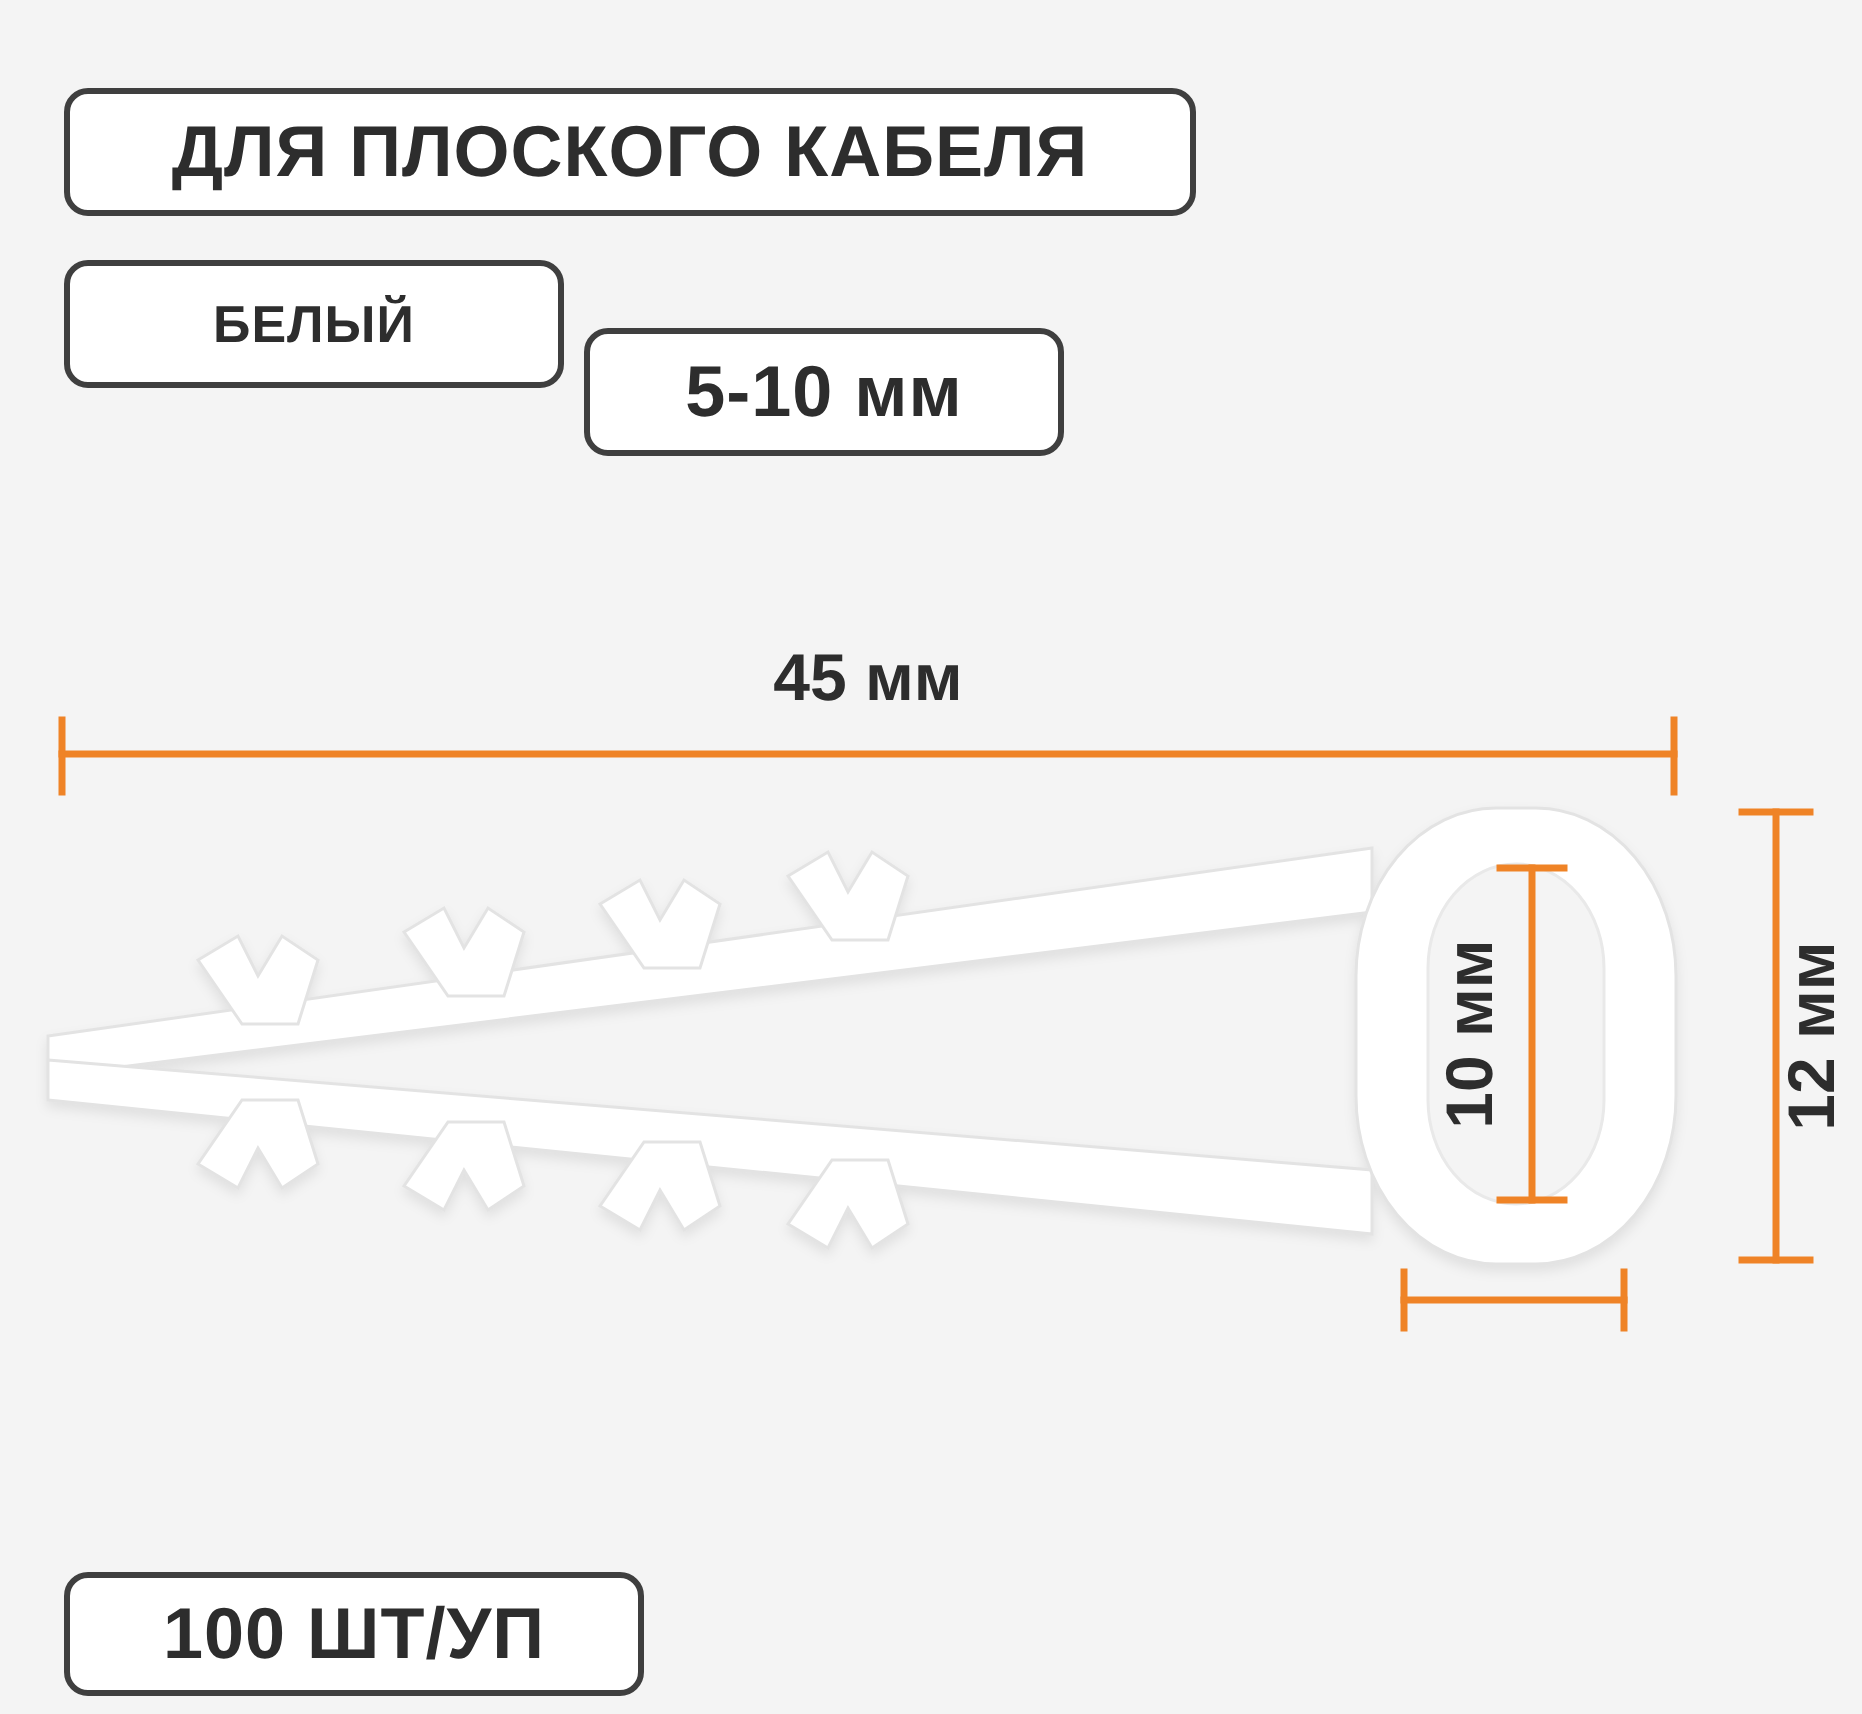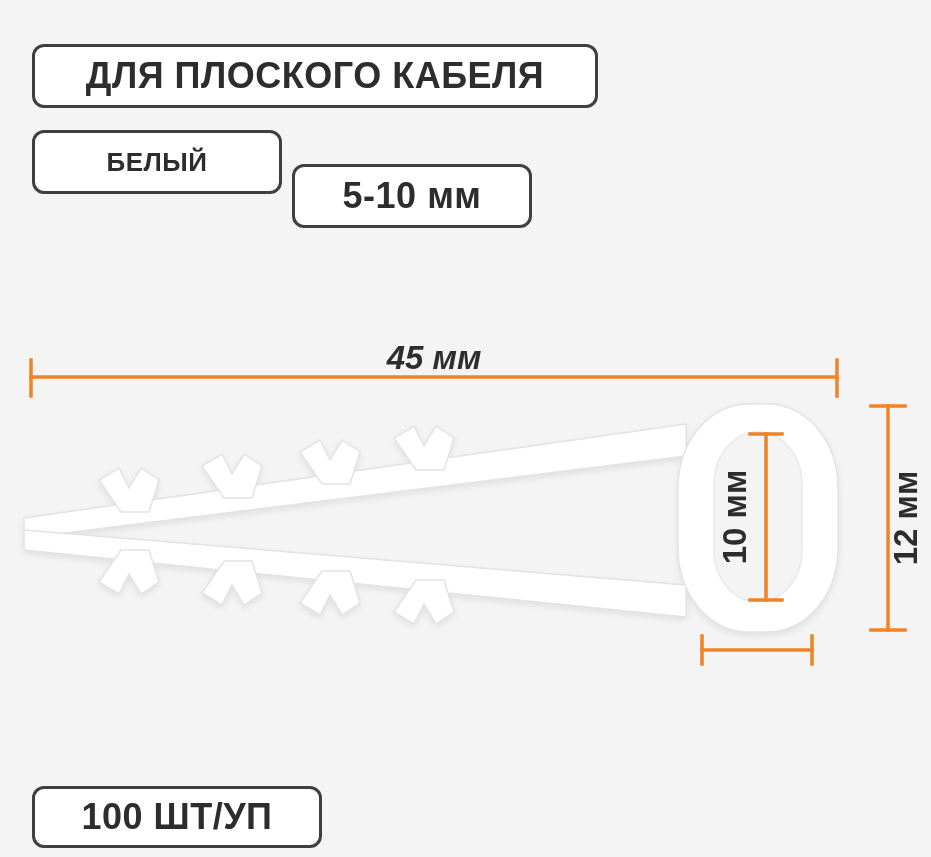--- a/index.html
+++ b/index.html
@@ -41,21 +41,21 @@
   }
 
   .dim-label {
     position: absolute;
     font-weight: 700;
     font-size: 33px;
     color: #2d2d2d;
     text-align: center;
     white-space: nowrap;
   }
-  .dim-length { left: 284px; top: 339px; width: 300px; font-style: italic; }
+  .dim-length { left: 284px; top: 320px; width: 300px; }
   .dim-head-height {
     left: 826px; top: 502px; width: 160px; height: 32px;
     line-height: 32px; transform: rotate(-90deg);
   }
   .dim-hole-height {
     left: 655px; top: 501px; width: 160px; height: 32px;
     line-height: 32px; transform: rotate(-90deg);
   }
   .dim-hole-width { left: 657px; top: 658px; width: 200px; }
 </style>

